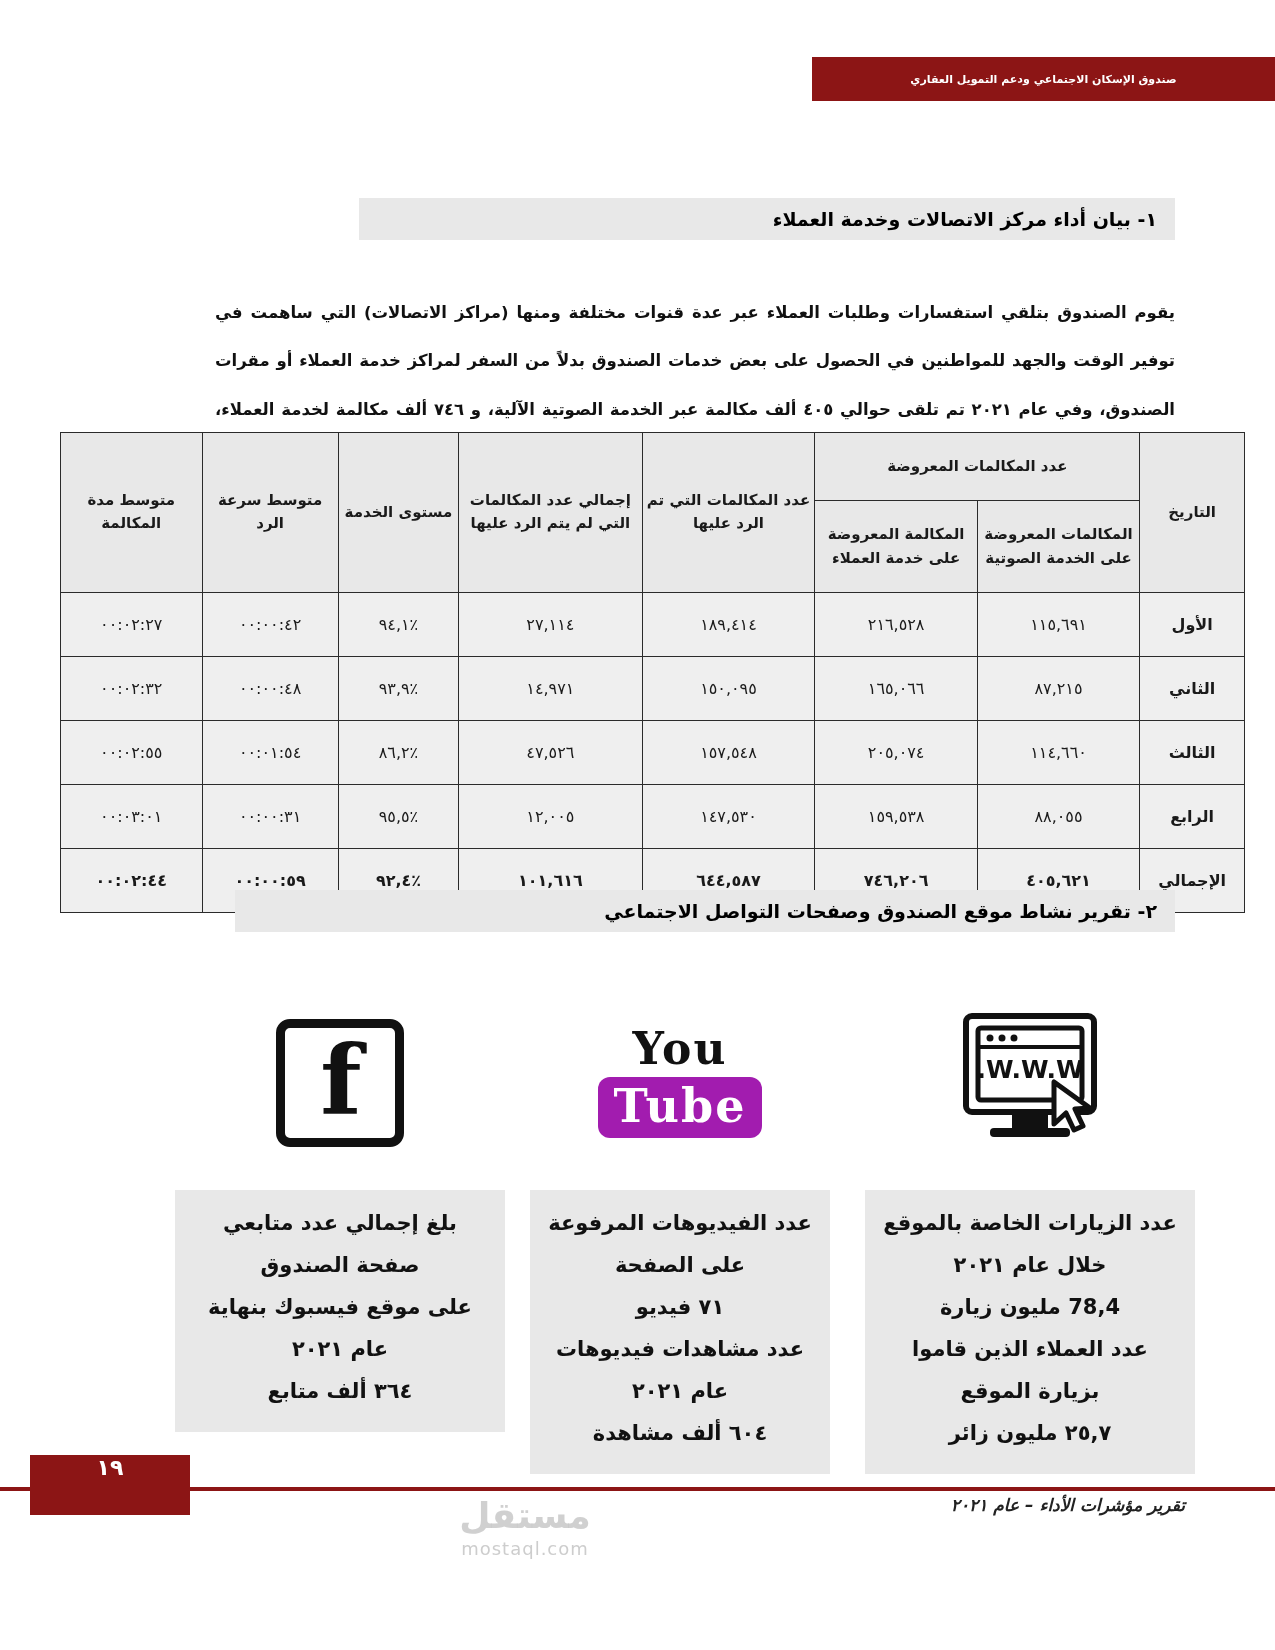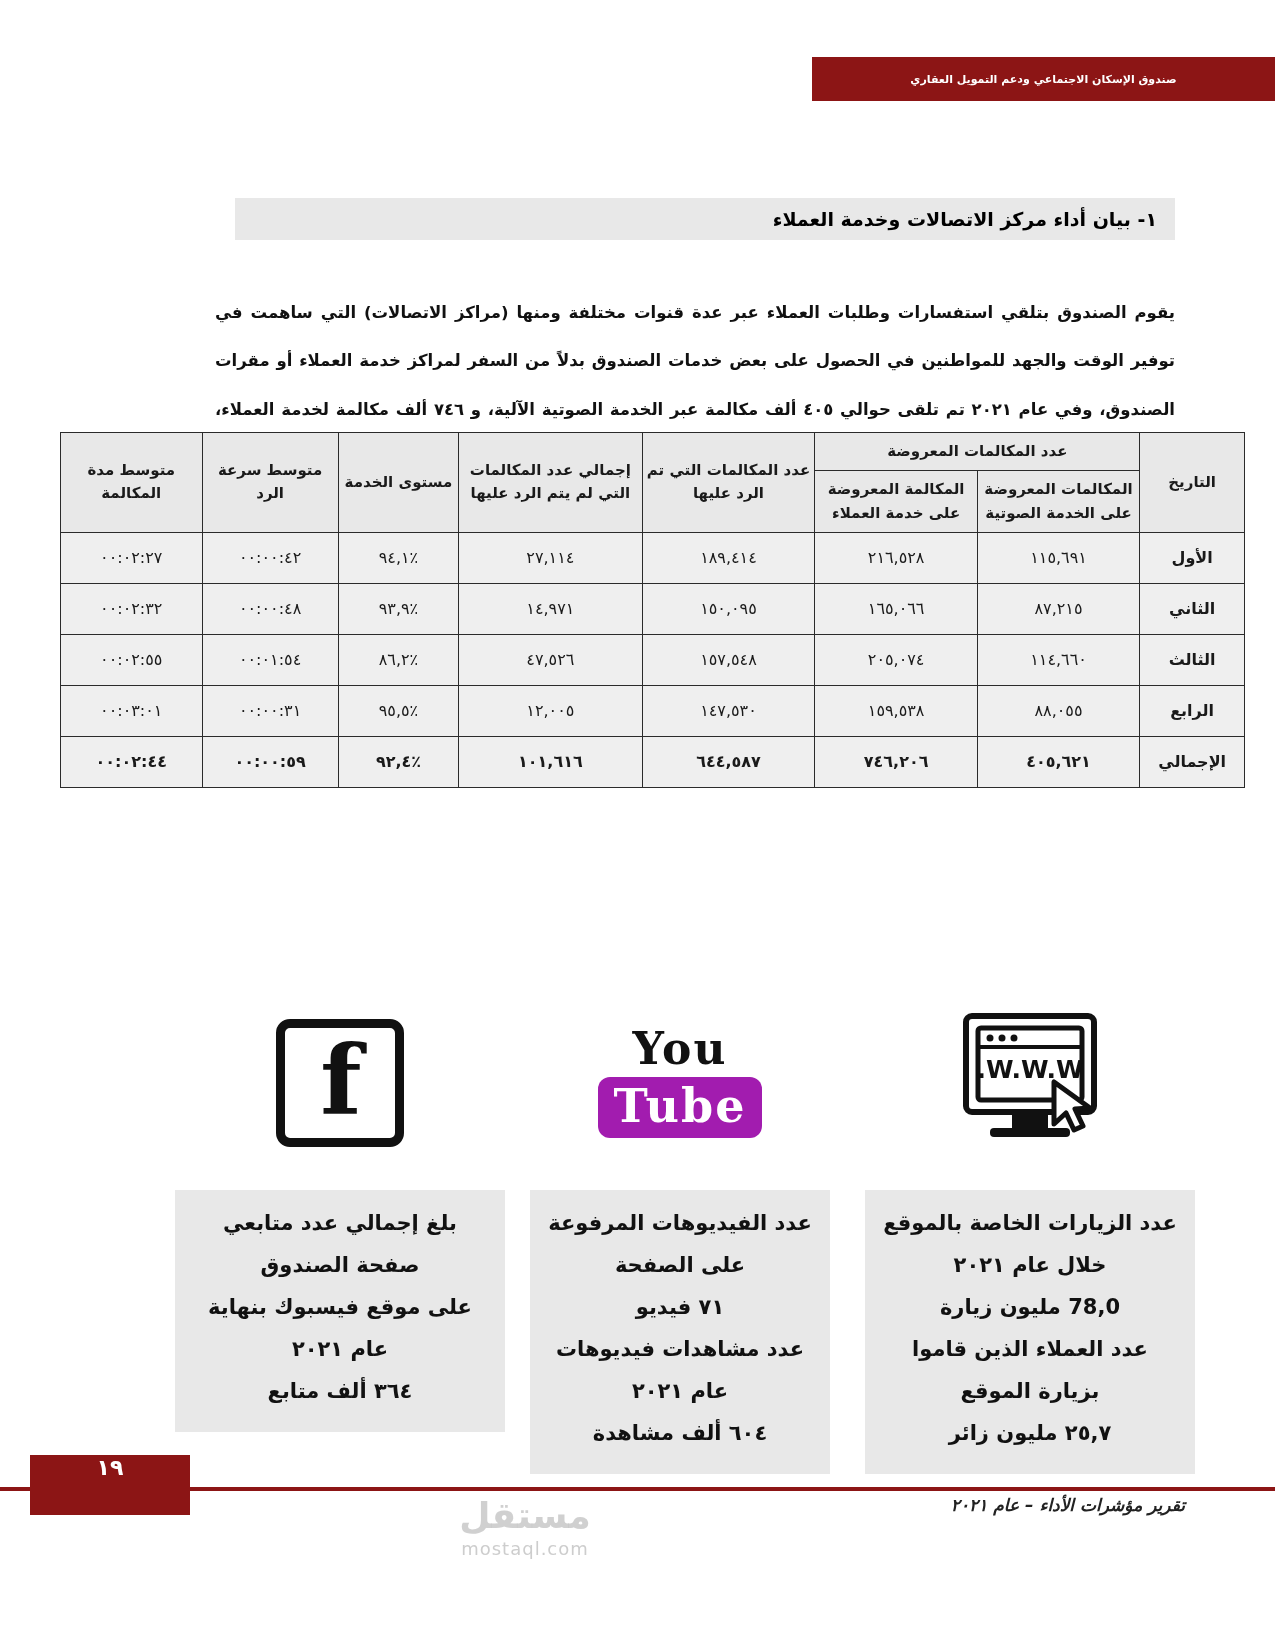--- a/index.html
+++ b/index.html
@@ -51,21 +51,21 @@
     padding: 0 18px;
   }
   .section-head .sh-text {
     font-size: 19px;
     font-weight: bold;
     color: #000;
     width: 100%;
     text-align: right;
   }
 
-  #sec1 { top: 198px; right: 100px; width: 940px; }
+  #sec1 { top: 198px; right: 100px; width: 816px; }
   #sec2 { top: 890px; right: 100px; width: 940px; }
 
   
   .para {
     position: absolute;
     top: 272px;
     right: 100px;
     width: 960px;
     font-size: 16.5px;
     font-weight: bold;
@@ -86,21 +86,21 @@
     border-collapse: collapse;
     width: 100%;
     table-layout: fixed;
     background: #fff;
   }
   table.calls th, table.calls td {
     border: 1px solid #2b2b2b;
     text-align: center;
     vertical-align: middle;
     font-size: 15px;
-    padding: 7px 4px;
+    padding: 22px 4px;
   }
   table.calls thead th {
     background: #e8e8e8;
     font-weight: bold;
     line-height: 1.55;
   }
   table.calls tbody td {
     background: #efefef;
     height: 51px;
     font-size: 16px;
@@ -341,41 +341,44 @@
           <td>٦٤٤,٥٨٧</td>
           <td>١٠١,٦١٦</td>
           <td>٪٩٢,٤</td>
           <td>٠٠:٠٠:٥٩</td>
           <td>٠٠:٠٢:٤٤</td>
         </tr>
       </tbody>
     </table>
   </div>
 
+  <div class="section-head" id="sec2">
+    <span class="sh-text">٢- تقرير نشاط موقع الصندوق وصفحات التواصل الاجتماعي</span>
+  </div>
 
   <div class="cards">
 
     <div class="card" id="card-web">
       <div class="icon-box">
         <svg width="160" height="150" viewBox="0 0 160 150">
           <rect x="16" y="8" width="128" height="96" rx="6" fill="none" stroke="#111" stroke-width="6"></rect>
           <rect x="28" y="20" width="104" height="72" rx="3" fill="none" stroke="#111" stroke-width="5"></rect>
           <circle cx="40" cy="30" r="3.5" fill="#111"></circle>
           <circle cx="52" cy="30" r="3.5" fill="#111"></circle>
           <circle cx="64" cy="30" r="3.5" fill="#111"></circle>
           <line x1="28" y1="39" x2="132" y2="39" stroke="#111" stroke-width="4"></line>
           <text x="80" y="70" font-family="DejaVu Sans, sans-serif" font-size="25" font-weight="bold" fill="#111" text-anchor="middle">W.W.W.</text>
           <rect x="62" y="104" width="36" height="16" fill="#111"></rect>
           <rect x="40" y="120" width="80" height="9" rx="4" fill="#111"></rect>
           <path d="M104 74 L104 116 L116 105 L124 122 L133 118 L125 101 L140 100 Z" fill="#fff" stroke="#111" stroke-width="5" stroke-linejoin="round"></path>
         </svg>
       </div>
       <div class="caption">
         <div>عدد الزيارات الخاصة بالموقع خلال عام ٢٠٢١</div>
-        <div>78,0 مليون زيارة</div>
+        <div>78,4 مليون زيارة</div>
         <div>عدد العملاء الذين قاموا بزيارة الموقع</div>
         <div>٢٥,٧ مليون زائر</div>
       </div>
     </div>
 
     <div class="card" id="card-youtube">
       <div class="icon-box">
         <div class="yt">
           <div class="you">You</div>
           <div class="tube">Tube</div>

